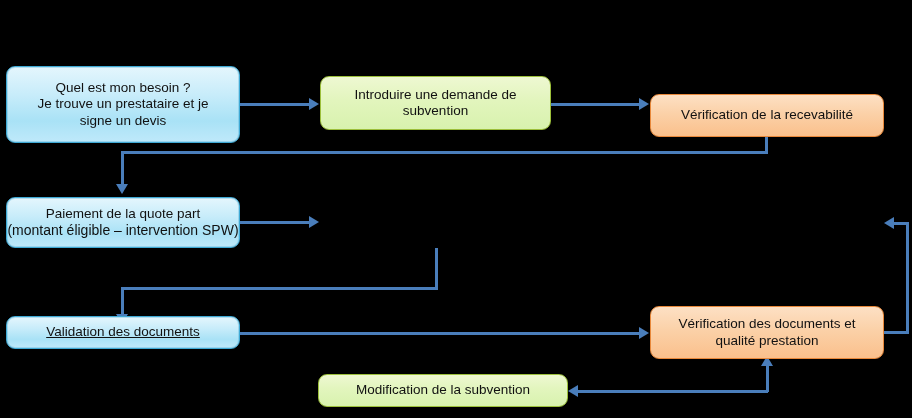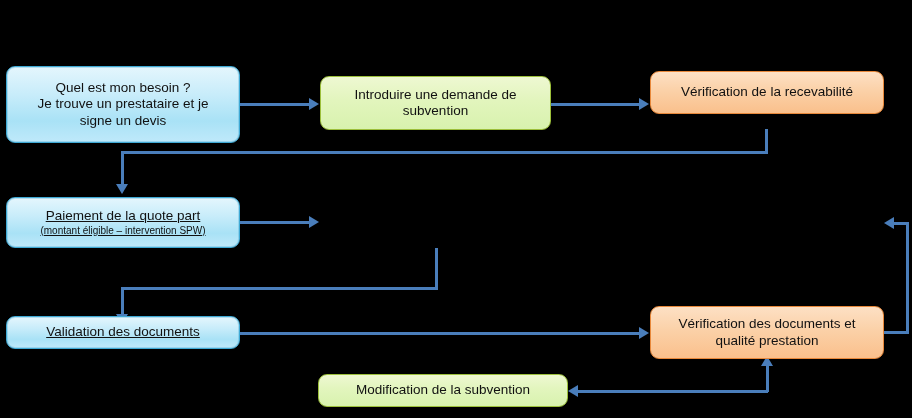--- a/index.html
+++ b/index.html
@@ -76,21 +76,21 @@
   .arrow.down {
     border-left: 6px solid transparent;
     border-right: 6px solid transparent;
     border-top: 10px solid #4a7ebb;
   }
   .arrow.up {
     border-left: 6px solid transparent;
     border-right: 6px solid transparent;
     border-bottom: 10px solid #4a7ebb;
   }
-  .small { font-size: 10px; }
+  .small { font-size: 14px; }
 </style>
 </head>
 <body>
 
 <div id="canvas">
 
   <div class="hline" style="left:240px; top:103px; width:70px;"></div>
   <div class="arrow right" style="left:309px; top:98px;"></div>
 
   <div class="hline" style="left:551px; top:103px; width:89px;"></div>
@@ -127,25 +127,25 @@
     <span class="l1">Quel est mon besoin ?</span>
     <span class="l2">Je trouve un prestataire et je</span>
     <span class="l3">signe un devis</span>
   </div>
 
   <div class="node green" style="left:320px; top:76px; width:231px; height:54px;">
     <span class="l1">Introduire une demande de</span>
     <span class="l2">subvention</span>
   </div>
 
-  <div class="node orange" style="left:650px; top:71px; width:234px; height:43px;">
+  <div class="node orange" style="left:650px; top:94px; width:234px; height:43px;">
     <span class="l1">Vérification de la recevabilité</span>
   </div>
 
-  <div class="node blue" style="left:6px; top:197px; width:234px; height:51px;text-decoration:underline;">
+  <div class="node blue" style="left:6px; top:197px; width:234px; height:51px;">
     <span class="l1">Paiement de la quote part</span>
     <span class="l2 small">(montant éligible – intervention SPW)</span>
   </div>
 
 
 
   <div class="node blue" style="left:6px; top:316px; width:234px; height:33px;text-decoration:underline;">
     <span class="l1">Validation des documents</span>
   </div>
 

